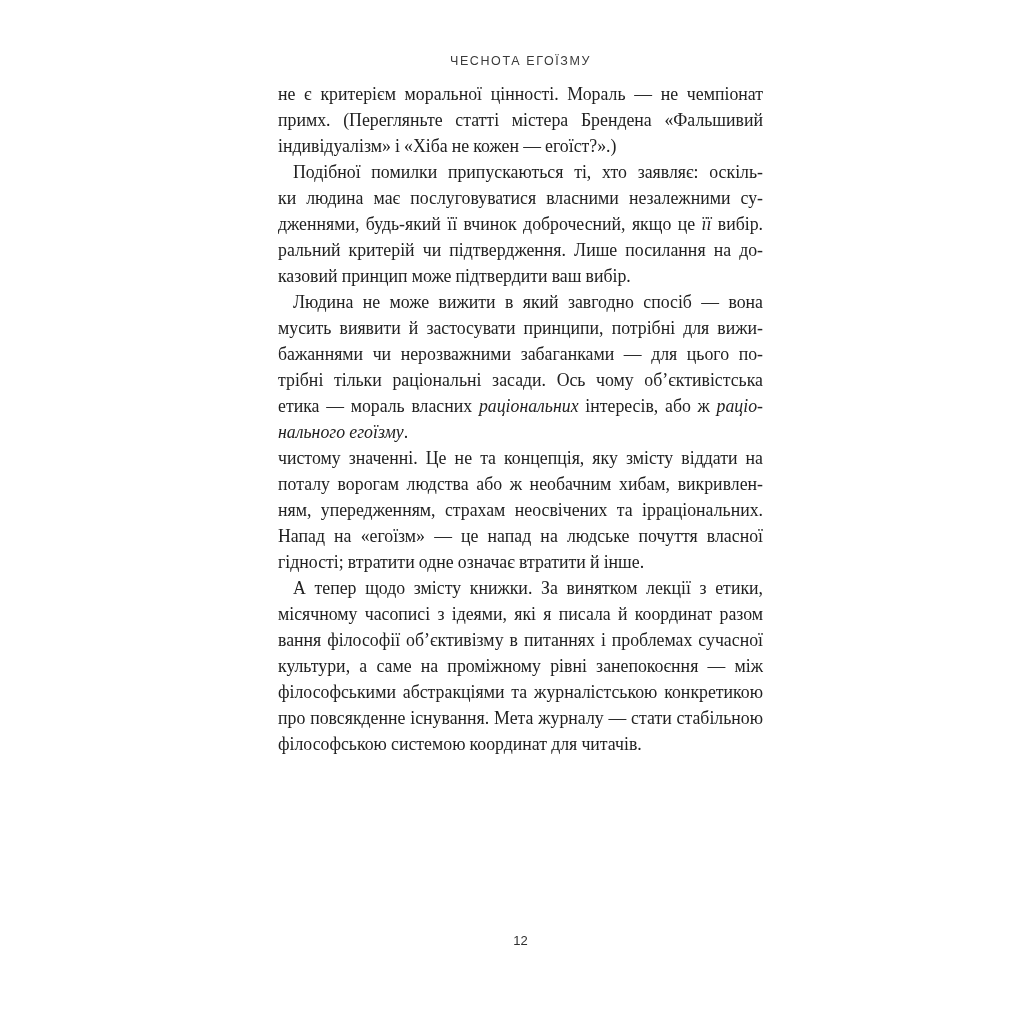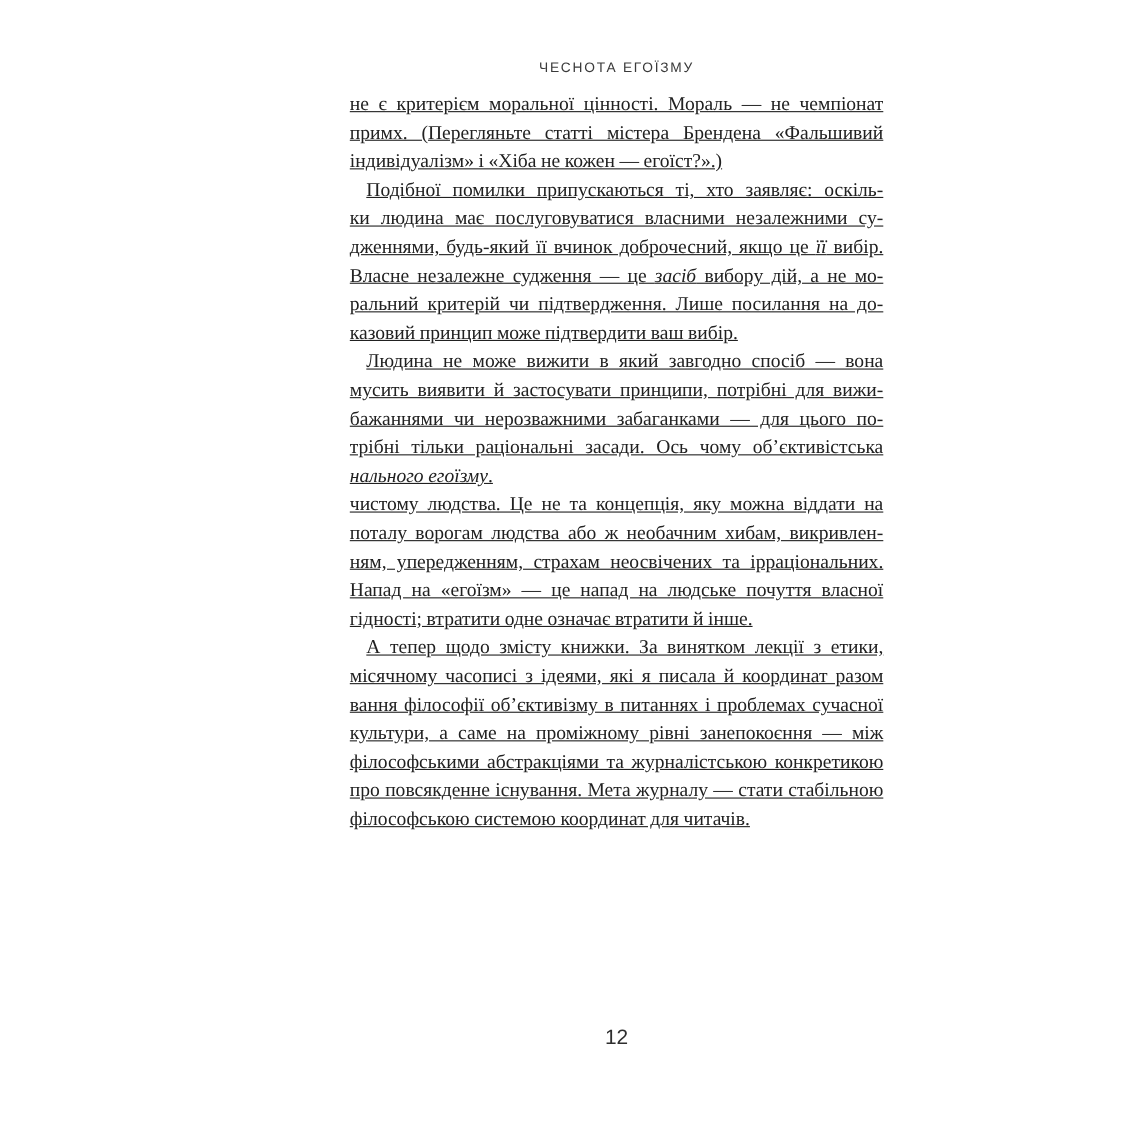--- a/index.html
+++ b/index.html
@@ -4,71 +4,69 @@
 <style>
   html, body { margin:0; padding:0; }
   body {
     width:1024px; height:1024px; position:relative;
     background:#ffffff; overflow:hidden;
     font-family:"Liberation Serif", serif;
   }
   .page {
     position:absolute; left:0; top:0; width:984px; height:1024px;
     background:#ffffff;
-    margin-left:40px;
   }
   .running-head {
     position:absolute; left:278px; top:54px; width:485px;
     text-align:center;
     font-family:"Liberation Sans", sans-serif;
     font-size:12.5px; letter-spacing:1.6px;
     color:#3a3a3a;
   }
   .body-text {
     position:absolute; left:278px; top:81px; width:485px;
     font-size:17.8px; line-height:26px; color:#212121;
   }
   .line {
     text-align:justify;
     text-align-last:justify;
     word-spacing:-0.3px;
-    text-decoration:underline;
   }
   .line.last { text-align-last:left; }
   .line.indent { padding-left:15px; }
   .line i { font-style:italic; }
   .page-number {
     position:absolute; left:278px; top:933px; width:485px;
     text-align:center;
     font-family:"Liberation Sans", sans-serif;
-    font-size:19px; color:#2e2e2e;
+    font-size:13px; color:#2e2e2e;
   }
 </style>
 </head>
 <body>
 
 <div class="page">
   <div class="running-head">ЧЕСНОТА ЕГОЇЗМУ</div>
 
   <div class="body-text" id="body-text">
       <div class="line"><span>не є критерієм моральної цінності. Мораль — не чемпіонат</span></div>
       <div class="line"><span>примх. (Перегляньте статті містера Брендена «Фальшивий</span></div>
       <div class="line last"><span>індивідуалізм» і «Хіба не кожен — егоїст?».)</span></div>
       <div class="line indent"><span>Подібної помилки припускаються ті, хто заявляє: оскіль-</span></div>
       <div class="line"><span>ки людина має послуговуватися власними незалежними су-</span></div>
       <div class="line"><span>дженнями, будь-який її вчинок доброчесний, якщо це </span><i>її</i><span> вибір.</span></div>
-      <div class="line"><span>Власне незалежне судження — це </span><i>засіб</i><span> вибору дій, а не мо-</span></div>
       <div class="line"><span>ральний критерій чи підтвердження. Лише посилання на до-</span></div>
       <div class="line last"><span>казовий принцип може підтвердити ваш вибір.</span></div>
       <div class="line indent"><span>Людина не може вижити в який завгодно спосіб — вона</span></div>
       <div class="line"><span>мусить виявити й застосувати принципи, потрібні для вижи-</span></div>
       <div class="line"><span>бажаннями чи нерозважними забаганками — для цього по-</span></div>
       <div class="line"><span>трібні тільки раціональні засади. Ось чому об’єктивістська</span></div>
+      <div class="line"><span>етика — мораль власних </span><i>раціональних</i><span> інтересів, або ж </span><i>раціо-</i></div>
       <div class="line last"><i>нального егоїзму</i><span>.</span></div>
-      <div class="line"><span>чистому людства. Це не та концепція, яку можна віддати на</span></div>
+      <div class="line"><span>чистому значенні. Це не та концепція, яку змісту віддати на</span></div>
       <div class="line"><span>поталу ворогам людства або ж необачним хибам, викривлен-</span></div>
       <div class="line"><span>ням, упередженням, страхам неосвічених та ірраціональних.</span></div>
       <div class="line"><span>Напад на «егоїзм» — це напад на людське почуття власної</span></div>
       <div class="line last"><span>гідності; втратити одне означає втратити й інше.</span></div>
       <div class="line indent"><span>А тепер щодо змісту книжки. За винятком лекції з етики,</span></div>
       <div class="line"><span>місячному часописі з ідеями, які я писала й координат разом</span></div>
       <div class="line"><span>вання філософії об’єктивізму в питаннях і проблемах сучасної</span></div>
       <div class="line"><span>культури, а саме на проміжному рівні занепокоєння — між</span></div>
       <div class="line"><span>філософськими абстракціями та журналістською конкретикою</span></div>
       <div class="line"><span>про повсякденне існування. Мета журналу — стати стабільною</span></div>

